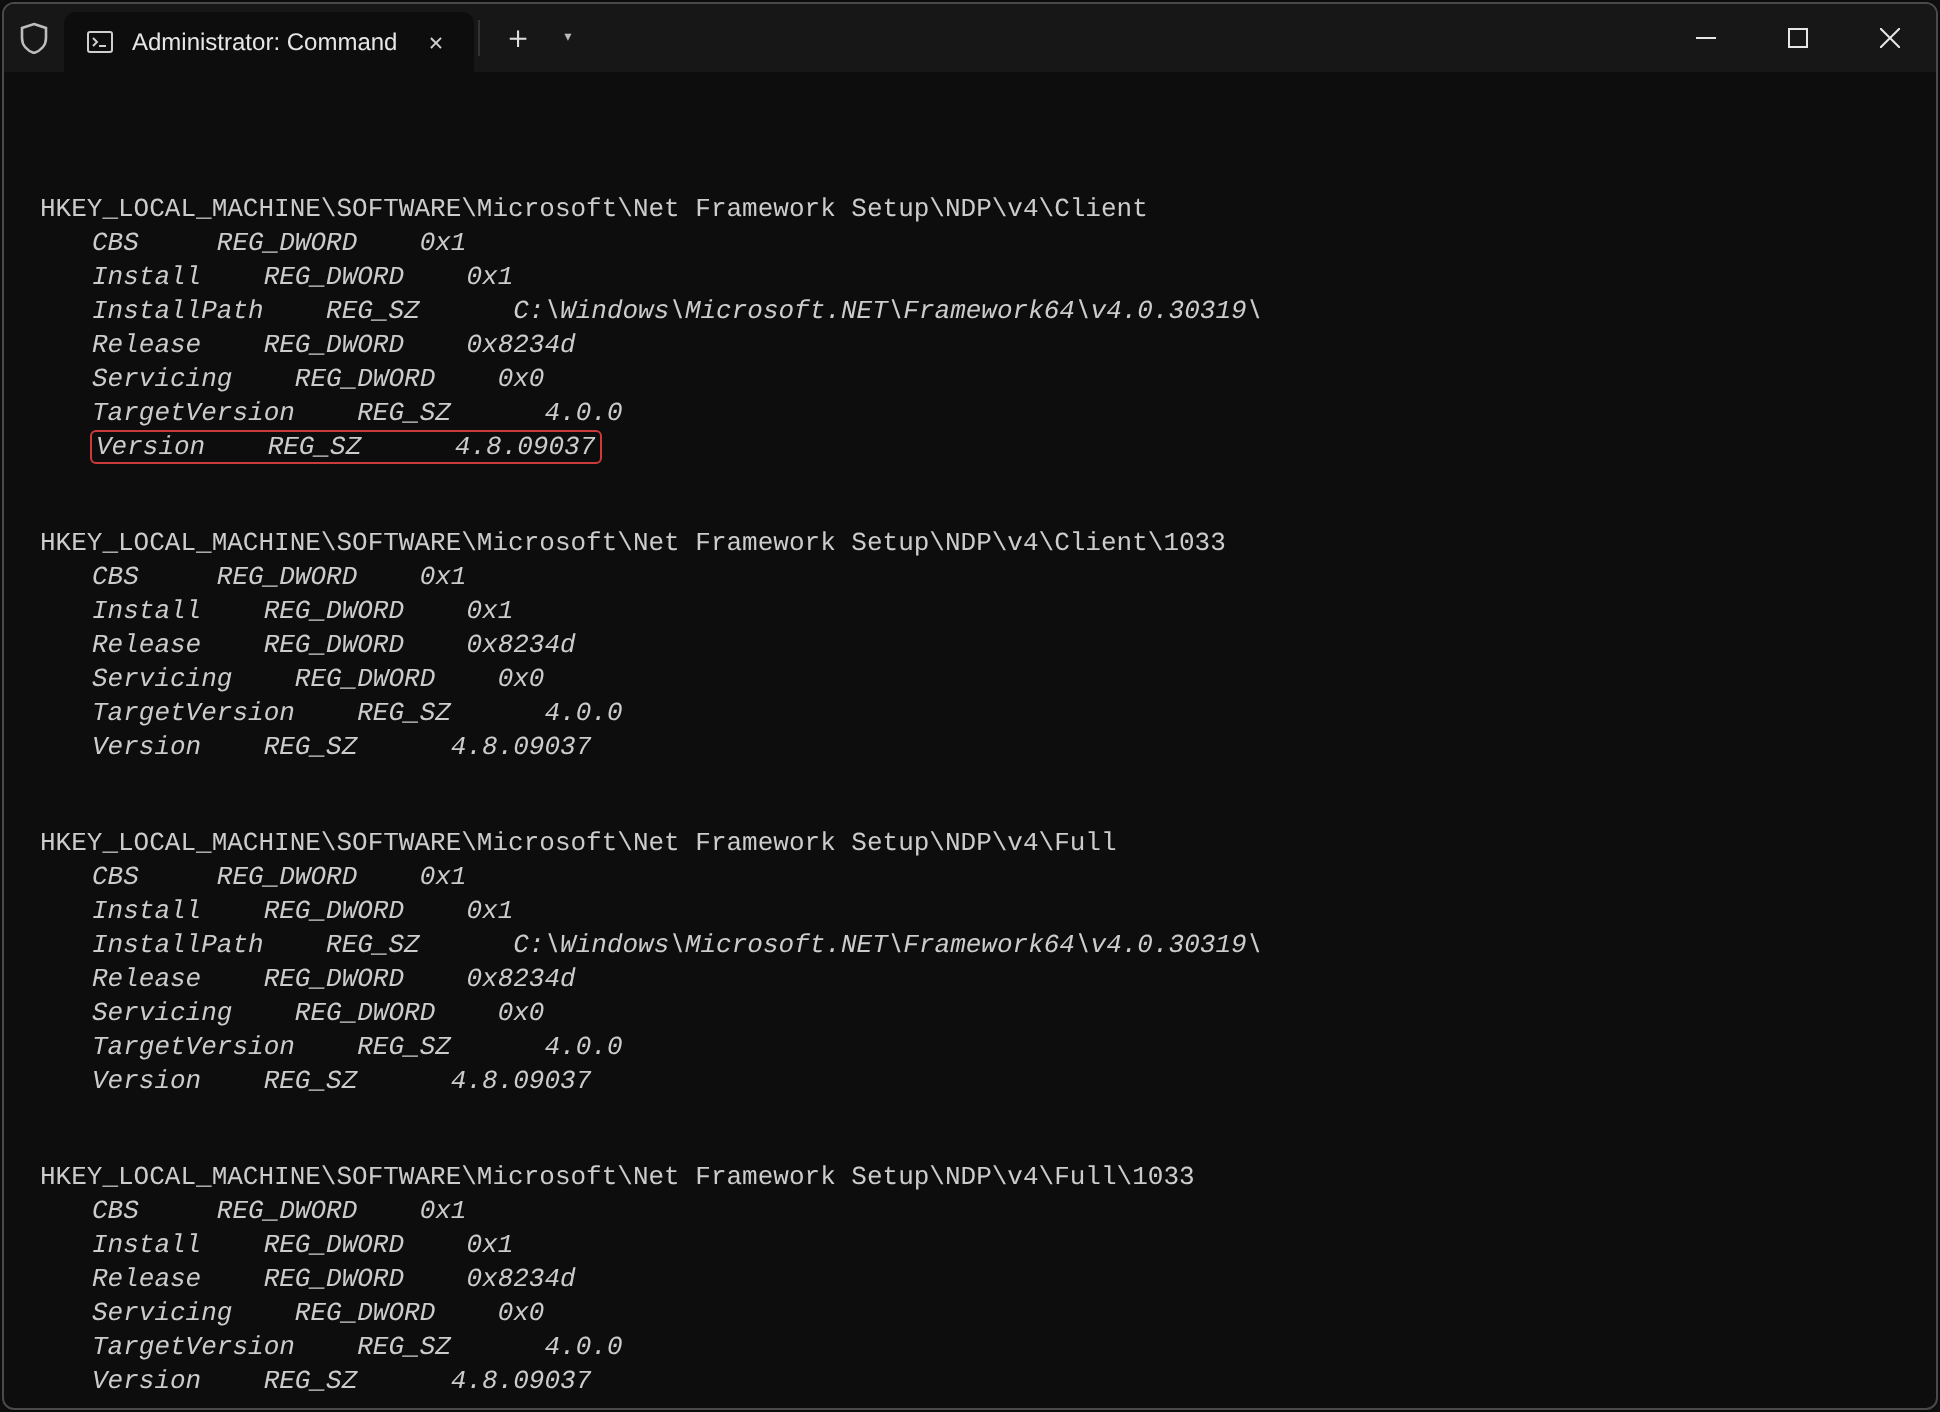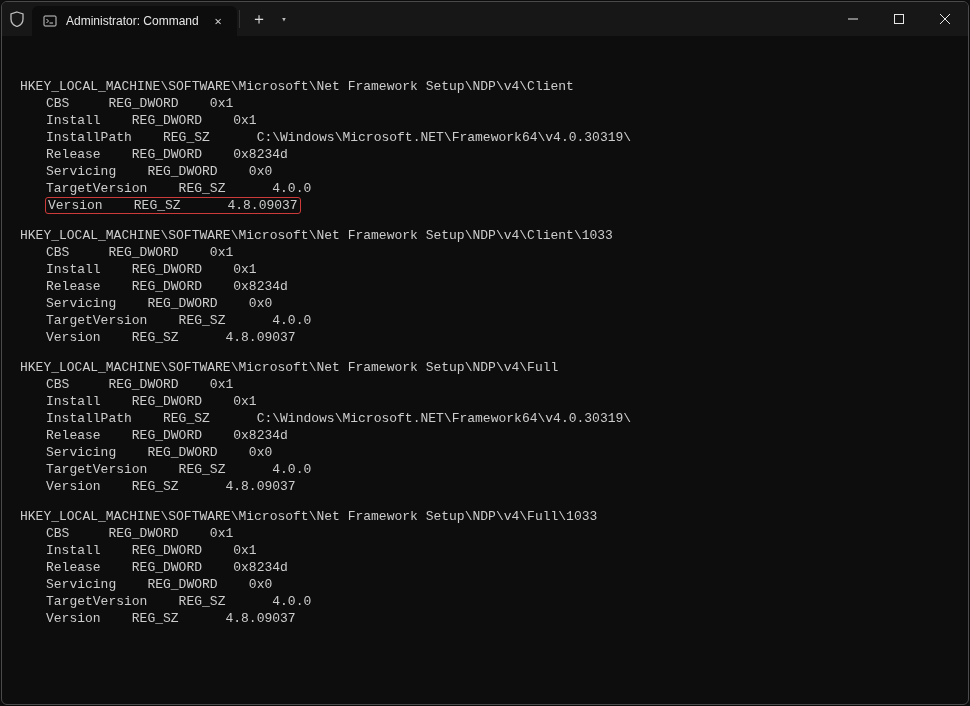--- a/index.html
+++ b/index.html
@@ -12,22 +12,22 @@
   .tab .tab-title{font-family:Segoe UI,Arial,sans-serif;font-size:12px;color:#e6e6e6;white-space:nowrap;max-width:135px;overflow:hidden;text-overflow:clip;}
   .tab .tab-close{width:22px;height:22px;margin-left:6px;display:flex;align-items:center;justify-content:center;color:#cfcfcf;font-size:12px;cursor:pointer;border-radius:4px;}
   .divider{width:1px;height:18px;background:#333;align-self:center;margin:0 2px;}
   .new-tab{width:34px;display:flex;align-items:center;justify-content:center;color:#dddddd;font-size:16px;font-family:Segoe UI;cursor:pointer;}
   .drag-region{flex:1;}
   .win-controls{display:flex;}
   .win-btn{width:46px;height:34px;display:flex;align-items:center;justify-content:center;color:#e6e6e6;cursor:pointer;}
   .win-btn svg{stroke:#e6e6e6;fill:none;stroke-width:1;}
   .terminal{padding:12px 0 0 18px;white-space:pre;line-height:17px;letter-spacing:0;}
   .hl{outline:1.5px solid #cc3a3a;outline-offset:0;border-radius:2px;padding:0 2px;display:inline;}
-  .key-header{margin-top:13px;}
-  .indent{padding-left:26px;}
+  .key-header{margin-top:31px;}
+  .indent{padding-left:26px;font-style:italic;}
 </style>
 </head>
 <body>
 
 <div class="window-frame">
 
   <div class="title-bar">
     <div class="sec-icon">
       <svg viewBox="0 0 14 16">
           <path d="M7 1 L13 3 V8 C13 12 10 14.5 7 15.5 C4 14.5 1 12 1 8 V3 Z"></path>

